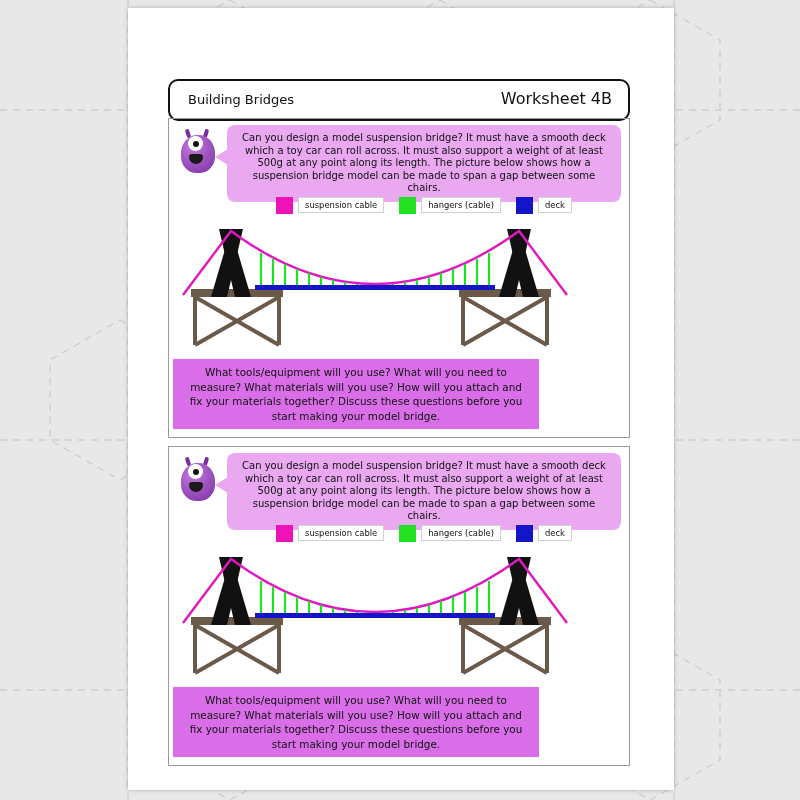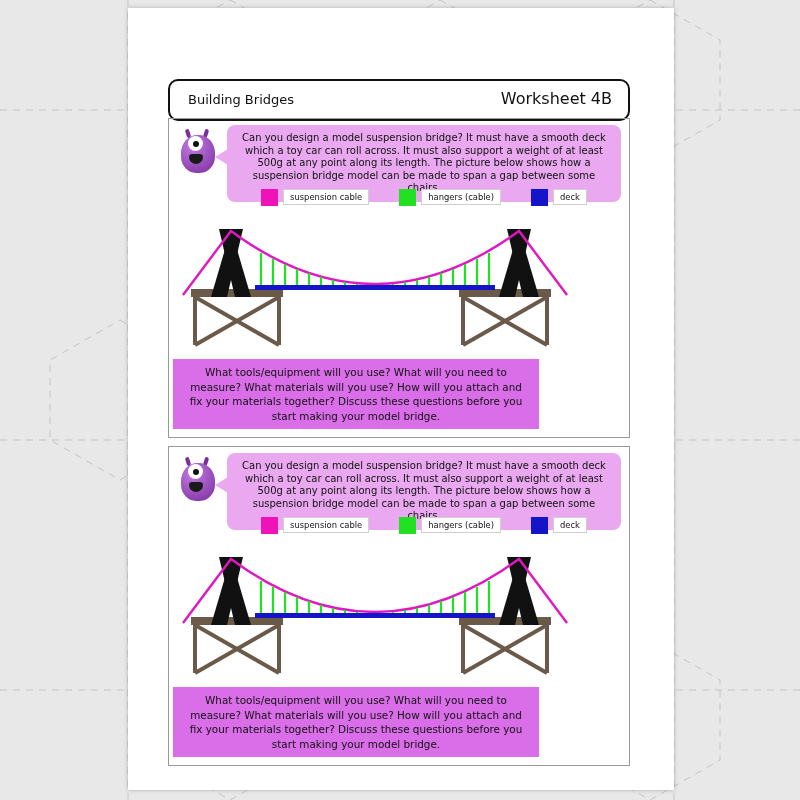--- a/index.html
+++ b/index.html
@@ -99,22 +99,22 @@
     text-align:center;
   }
   .bubble:after{
     content:"";position:absolute;left:-12px;top:24px;
     border-top:8px solid transparent;
     border-bottom:8px solid transparent;
     border-right:13px solid #e9a8f0;
   }
 
   .legend{
-    position:absolute;left:58px;top:68px;width:394px;height:20px;
-    display:flex;justify-content:center;gap:30px;align-items:center;
+    position:absolute;left:58px;top:76px;width:394px;height:20px;
+    display:flex;justify-content:center;gap:15px;align-items:center;
   }
   .legend-item{display:flex;align-items:center;gap:5px;}
   .legend-swatch{width:17px;height:17px;display:inline-block;}
   .legend-label{
     font-size:8.4px;color:#111;border:1px solid #cfcfcf;
     padding:2px 6px;background:#fff;
   }
 
   .bridge-wrap{
     position:absolute;left:0;top:98px;width:460px;height:132px;

